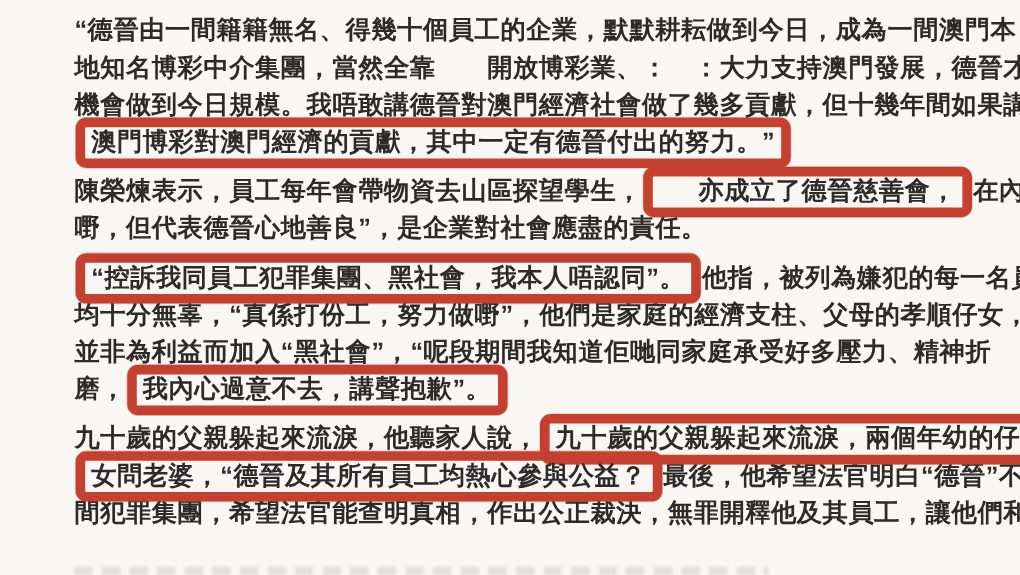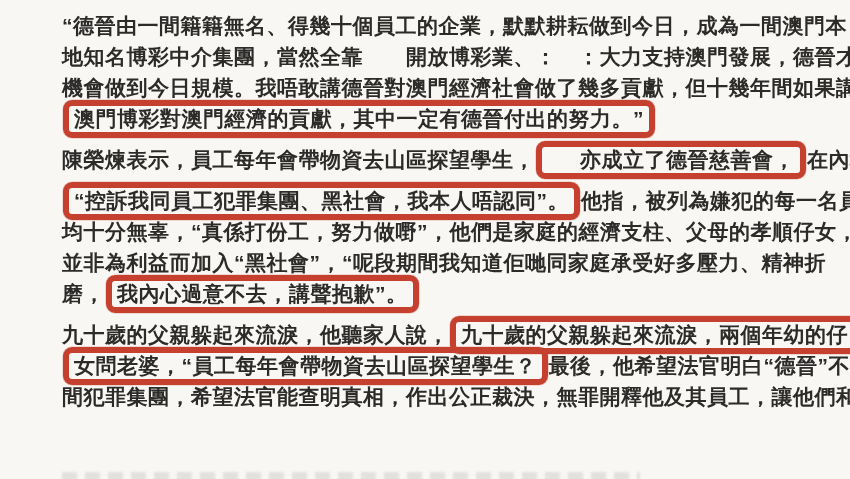--- a/index.html
+++ b/index.html
@@ -22,21 +22,21 @@
   .tline {
     font-size: 21px;
     line-height: 31px;
     font-weight: 700;
     letter-spacing: 0.5px;
     white-space: pre;
     color: #2d2b29;
   }
   .seg { position: relative; }
   .seg.boxed {
-    border: 6px solid #a21caf;
+    border: 8px solid #a21caf;
     border-radius: 9px;
     padding: 1px 5px 2px 5px;
     margin: 0 1px;
     z-index: 2;
     box-shadow: 0 0 0 0.5px rgba(197,64,47,0.35);
   }
   
   #bottom-cropped-line {
     position: absolute;
     left: 62px; right: 40px; bottom: -2px;
@@ -56,27 +56,28 @@
 <div id="article">
   <div id="paragraphs">
       <div class="para">
         <div class="tline"><span class="seg">“德晉由一間籍籍無名、得幾十個員工的企業，默默耕耘做到今日，成為一間澳門本</span></div>
         <div class="tline"><span class="seg">地知名博彩中介集團，當然全靠　　開放博彩業、：　：大力支持澳門發展，德晉才有</span></div>
         <div class="tline"><span class="seg">機會做到今日規模。我唔敢講德晉對澳門經濟社會做了幾多貢獻，但十幾年間如果講</span></div>
         <div class="tline"><span class="seg boxed" style="border-color: rgb(197, 64, 47);">澳門博彩對澳門經濟的貢獻，其中一定有德晉付出的努力。”</span></div>
       </div>
       <div class="para">
         <div class="tline"><span class="seg">陳榮煉表示，員工每年會帶物資去山區探望學生，</span><span class="seg boxed" style="border-color: rgb(197, 64, 47); padding-left: 38px;">亦成立了德晉慈善會，</span><span class="seg">在內地偏遠</span></div>
+        <div class="tline"><span class="seg">嘢，但代表德晉心地善良”，是企業對社會應盡的責任。</span></div>
       </div>
       <div class="para">
         <div class="tline"><span class="seg boxed" style="border-color: rgb(197, 64, 47);">“控訴我同員工犯罪集團、黑社會，我本人唔認同”。</span><span class="seg">他指，被列為嫌犯的每一名員工</span></div>
         <div class="tline"><span class="seg">均十分無辜，“真係打份工，努力做嘢”，他們是家庭的經濟支柱、父母的孝順仔女，</span></div>
         <div class="tline"><span class="seg">並非為利益而加入“黑社會”，“呢段期間我知道佢哋同家庭承受好多壓力、精神折</span></div>
         <div class="tline"><span class="seg">磨，</span><span class="seg boxed" style="border-color: rgb(197, 64, 47);">我內心過意不去，講聲抱歉”。</span></div>
       </div>
       <div class="para">
         <div class="tline"><span class="seg">九十歲的父親躲起來流淚，他聽家人說，</span><span class="seg boxed" style="border-color: rgb(197, 64, 47);">九十歲的父親躲起來流淚，兩個年幼的仔</span></div>
-        <div class="tline"><span class="seg boxed" style="border-color: rgb(197, 64, 47);">女問老婆，“員工每年會帶物資去山區探望學生？</span><span class="seg">最後，他希望法官明白“德晉”不是一</span></div>
+        <div class="tline"><span class="seg boxed" style="border-color: rgb(197, 64, 47);">女問老婆，“德晉及其所有員工均熱心參與公益？</span><span class="seg">最後，他希望法官明白“德晉”不是一</span></div>
         <div class="tline"><span class="seg">間犯罪集團，希望法官能查明真相，作出公正裁決，無罪開釋他及其員工，讓他們和</span></div>
       </div>
     </div>
   <div id="bottom-cropped-line" style="display: block;"></div>
 </div>
 
 </body></html>

